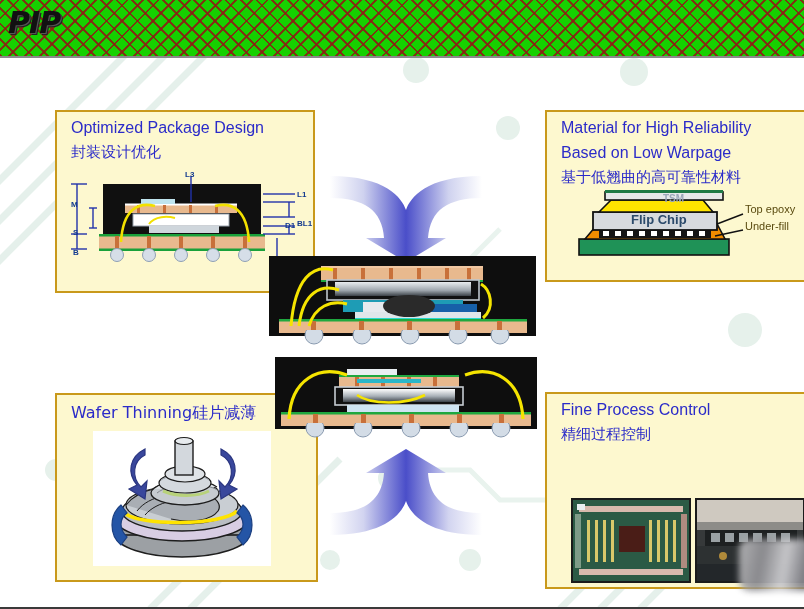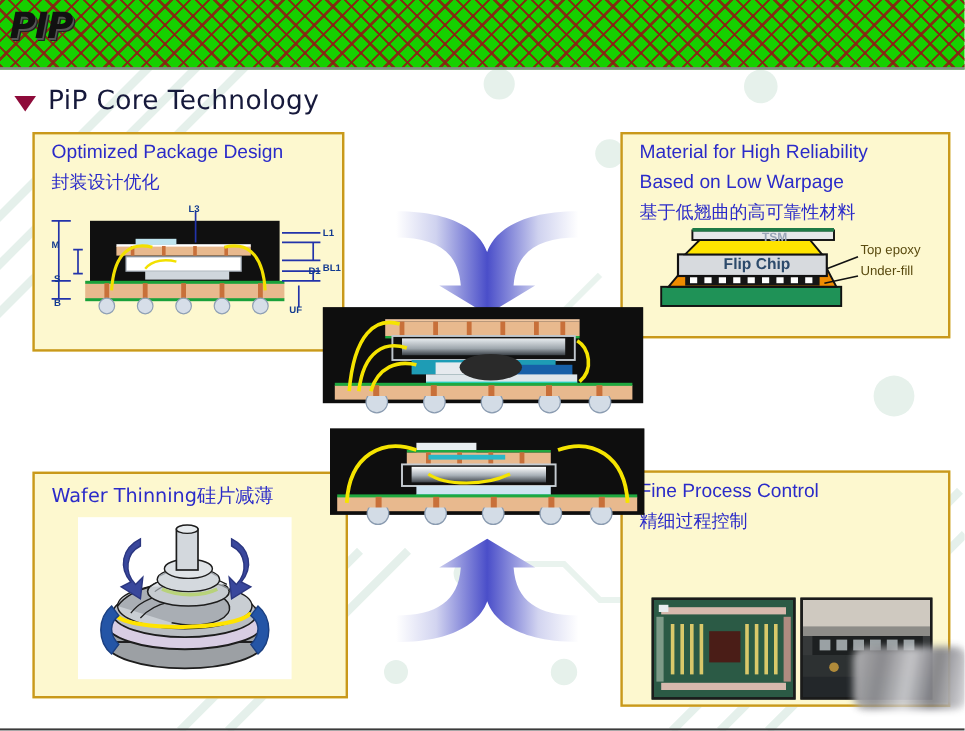--- a/index.html
+++ b/index.html
@@ -47,20 +47,21 @@
   .title-txt{
     font-size:22px;color:#16193b;letter-spacing:.3px;
     font-family:"DejaVu Sans",sans-serif;
   }
   
   .box{
     position:absolute;
     background:#fdf8cf;
     border:2px solid #c9991b;
     box-sizing:border-box;
+    margin-left:28px;
   }
   #box-tl{left:27px;top:110px;width:260px;height:183px;}
   #box-tr{left:517px;top:110px;width:275px;height:172px;}
   #box-bl{left:27px;top:393px;width:263px;height:189px;}
   #box-br{left:517px;top:392px;width:275px;height:197px;}
   .bx-title{
     color:#2b2bc9;font-size:16px;line-height:19px;
     font-family:"Liberation Sans",sans-serif;
     padding:6px 0 0 14px;white-space:nowrap;
   }
@@ -131,24 +132,20 @@
       <circle cx="56" cy="470" r="11"></circle>
       <circle cx="770" cy="520" r="15"></circle>
       <circle cx="330" cy="560" r="10"></circle>
       <circle cx="470" cy="560" r="11"></circle>
     </g>
   </svg>
 
   <div class="hdr-band"></div>
   <div class="hdr-logo">PIP</div>
 
-  <div class="title-row">
-    <span class="tri"></span>
-    <span class="title-txt">PiP Core Technology</span>
-  </div>
 
   <div class="box" id="box-tl">
     <div class="bx-title">Optimized Package Design</div>
     <div class="bx-title cn">封装设计优化</div>
 
     <div style="position:absolute;left:6px;top:60px;width:246px;height:95px;">
       <svg width="246" height="95" viewBox="0 0 246 95">
 
         <rect x="40" y="12" width="158" height="52" fill="#101010"></rect>
 

